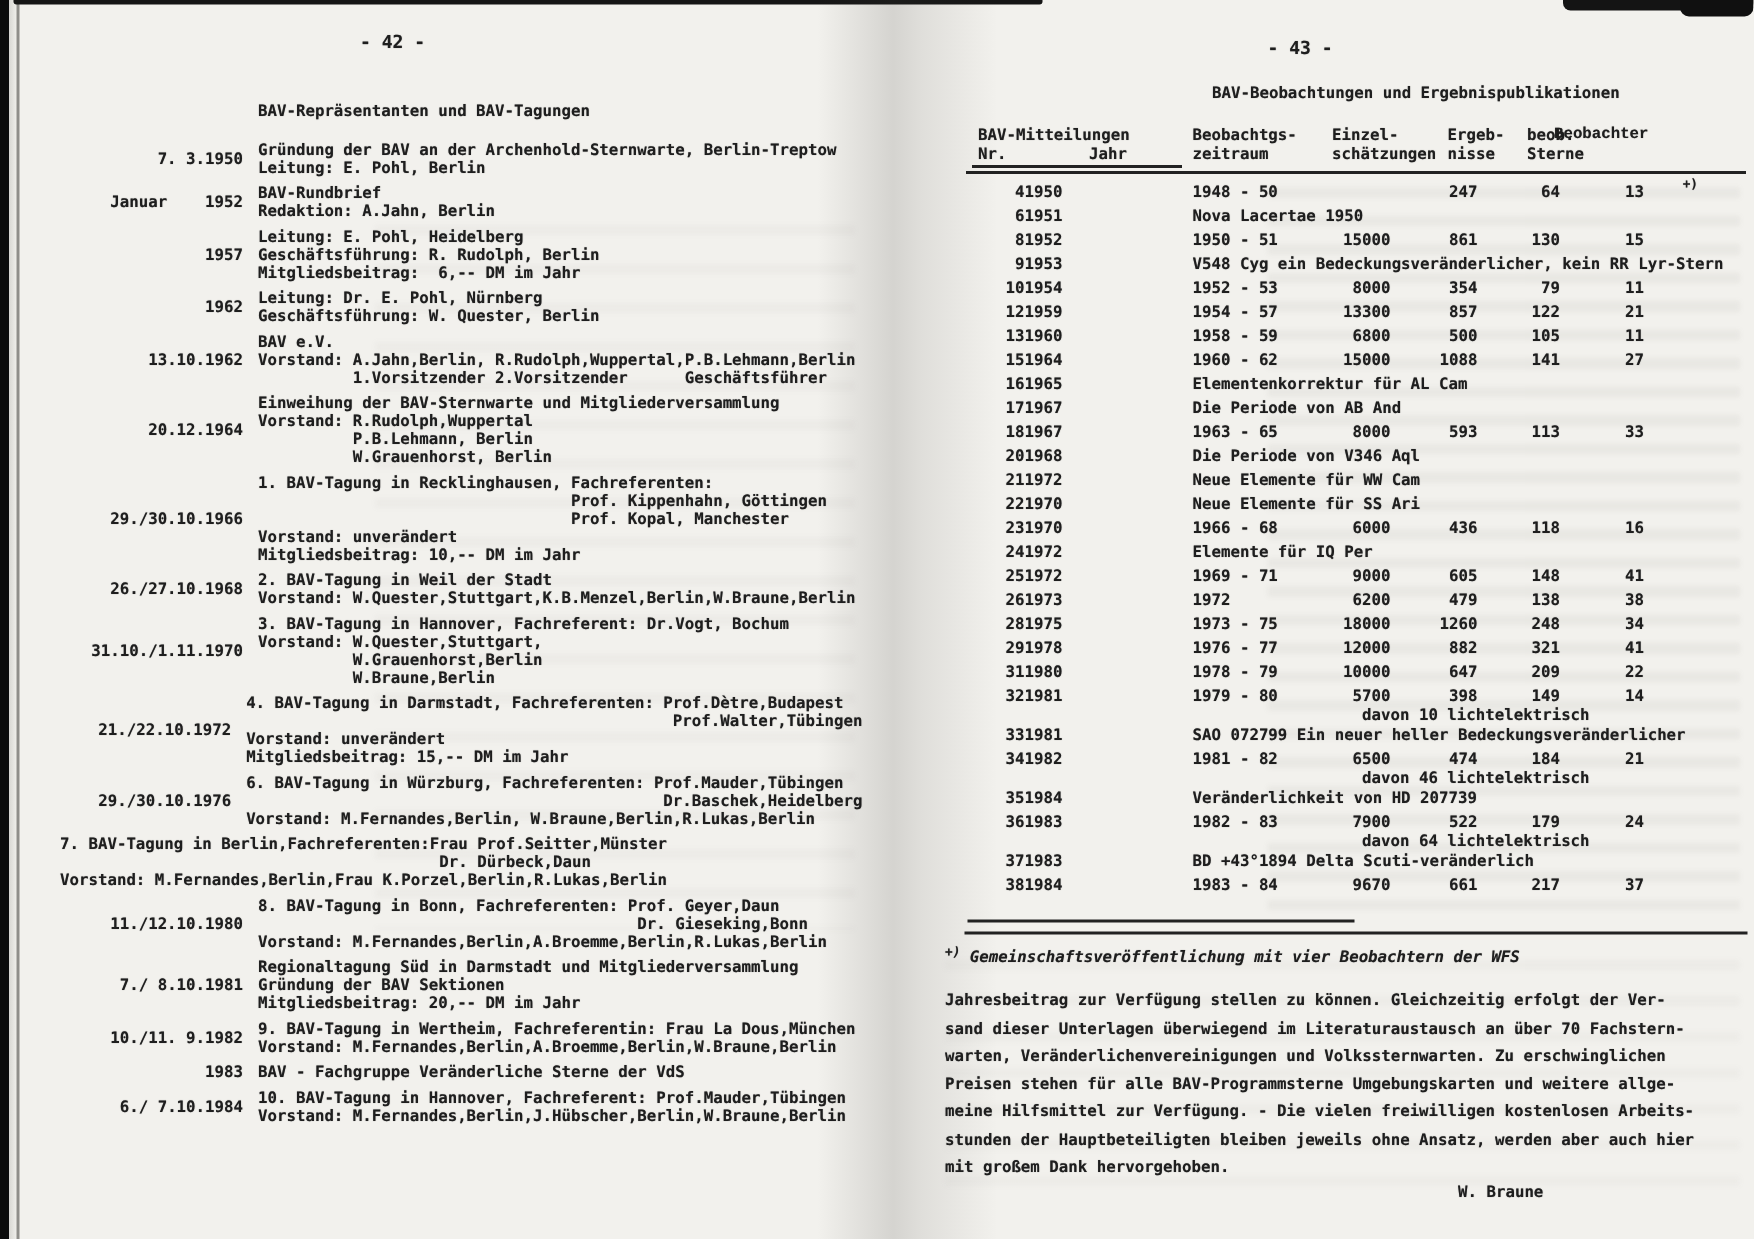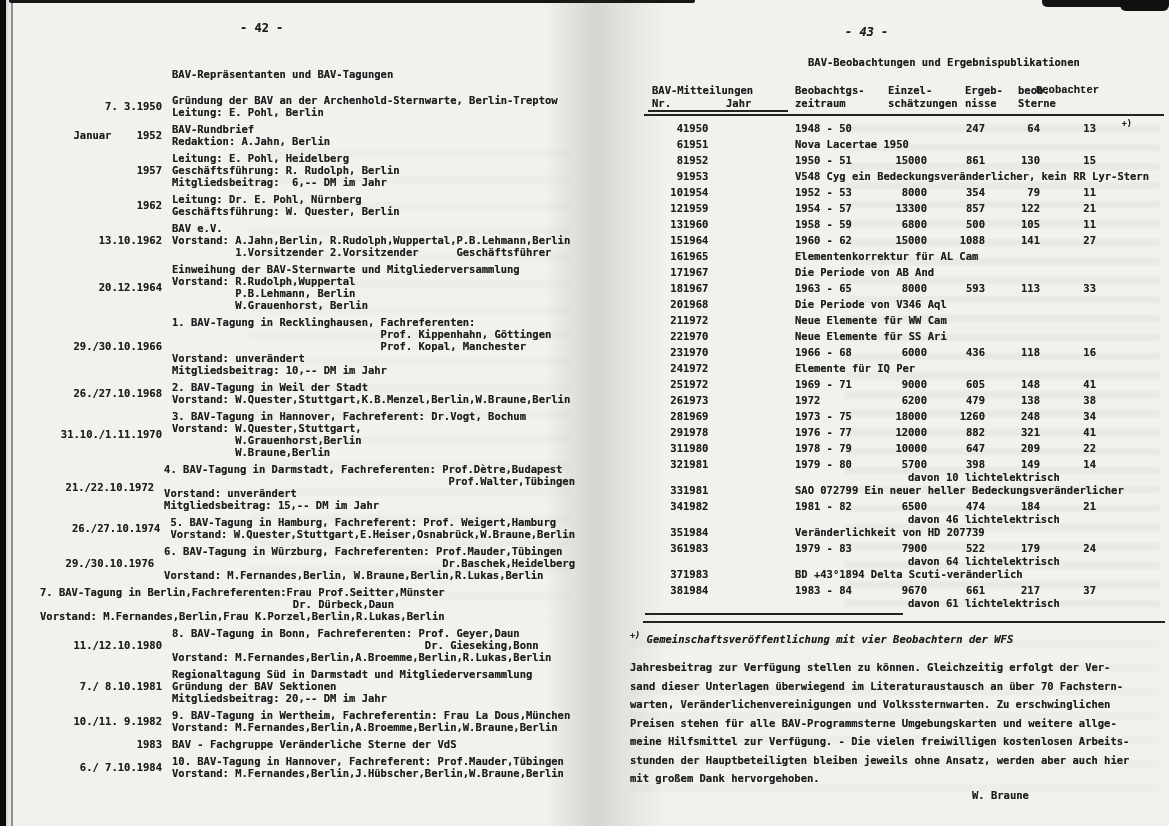--- a/index.html
+++ b/index.html
@@ -29,21 +29,21 @@
   .ghost3{left:630px;top:640px;width:530px;height:165px;
     background:repeating-linear-gradient(180deg,rgba(140,138,130,0.09) 0 7px,rgba(140,138,130,0) 7px 24px);}
   
   .lp-num{left:240px;top:22px;font-size:12px;}
   .lp-title{left:172px;top:68px;}
   .lp-entries{left:30px;top:94px;width:545px;}
   .entry{display:flex;margin-bottom:5px;align-items:center;}
   .entry .date{width:132px;text-align:right;}
   .entry .lines{margin-left:10px;}
   
-  .rp-num{left:845px;top:26px;font-size:12px;font-style:italic;}
+  .rp-num{left:845px;top:26px;font-size:12px;}
   .rp-title{left:760px;top:56px;padding-left:48px;}
   .th1{top:84px;} .th2{top:97px;}
   .hx0{left:652px;} .hx1{left:795px;} .hx2{left:888px;} .hx3{left:965px;} .hx4{left:1018px;} .hx5{left:1036px;font-family:Liberation Mono, monospace;}
   .hx1b{left:726px;}
   .rule{background:#222;}
   .rule-group{left:648px;top:110px;width:140px;height:2px;}
   .rule-head{left:644px;top:114px;width:520px;height:2px;}
   .rule-bot1{left:645px;top:613px;width:258px;height:2px;}
   .rule-bot2{left:643px;top:621px;width:522px;height:2px;}
   .tbl{left:645px;top:120px;width:470px;}
@@ -137,25 +137,20 @@
           W.Braune,Berlin</div>
     </div>
     <div class="entry">
       <div class="mono date">21./22.10.1972</div>
       <div class="mono lines">4. BAV-Tagung in Darmstadt, Fachreferenten: Prof.Dètre,Budapest
                                              Prof.Walter,Tübingen
 Vorstand: unverändert
 Mitgliedsbeitrag: 15,-- DM im Jahr</div>
     </div>
     <div class="entry">
-      <div class="mono date">26./27.10.1974</div>
-      <div class="mono lines">5. BAV-Tagung in Hamburg, Fachreferent: Prof. Weigert,Hamburg
-Vorstand: W.Quester,Stuttgart,E.Heiser,Osnabrück,W.Braune,Berlin</div>
-    </div>
-    <div class="entry">
       <div class="mono date">29./30.10.1976</div>
       <div class="mono lines">6. BAV-Tagung in Würzburg, Fachreferenten: Prof.Mauder,Tübingen
                                             Dr.Baschek,Heidelberg
 Vorstand: M.Fernandes,Berlin, W.Braune,Berlin,R.Lukas,Berlin</div>
     </div>
     <div class="entry">
       <div class="mono lines">7. BAV-Tagung in Berlin,Fachreferenten:Frau Prof.Seitter,Münster
                                         Dr. Dürbeck,Daun
 Vorstand: M.Fernandes,Berlin,Frau K.Porzel,Berlin,R.Lukas,Berlin</div>
     </div>
@@ -405,21 +400,21 @@
         <span class="mono c-erg">479</span>
         <span class="mono c-sterne">138</span>
         <span class="mono c-beob">38</span>
 
       </div>
 
     </div>
     <div class="trow-wrap">
       <div class="trow">
         <span class="mono c-nr">28</span>
-        <span class="mono c-jahr">1969</span>
+        <span class="mono c-jahr">1975</span>
         <span class="mono c-zeit">1973 - 75</span>
         <span class="mono c-einzel">18000</span>
         <span class="mono c-erg">1260</span>
         <span class="mono c-sterne">248</span>
         <span class="mono c-beob">34</span>
         <sup class="mono mk c-beob">+)</sup>
 
       </div>
 
     </div>
@@ -490,21 +485,21 @@
         <span class="mono c-jahr">1984</span>
 
         <span class="mono c-note">Veränderlichkeit von HD 207739</span>
       </div>
 
     </div>
     <div class="trow-wrap">
       <div class="trow">
         <span class="mono c-nr">36</span>
         <span class="mono c-jahr">1983</span>
-        <span class="mono c-zeit">1979 - 83</span>
+        <span class="mono c-zeit">1982 - 83</span>
         <span class="mono c-einzel">7900</span>
         <span class="mono c-erg">522</span>
         <span class="mono c-sterne">179</span>
         <span class="mono c-beob">24</span>
 
       </div>
       <div class="mono davon">davon 64 lichtelektrisch</div>
     </div>
     <div class="trow-wrap">
       <div class="trow">
@@ -519,21 +514,20 @@
       <div class="trow">
         <span class="mono c-nr">38</span>
         <span class="mono c-jahr">1984</span>
         <span class="mono c-zeit">1983 - 84</span>
         <span class="mono c-einzel">9670</span>
         <span class="mono c-erg">661</span>
         <span class="mono c-sterne">217</span>
         <span class="mono c-beob">37</span>
 
       </div>
-      <div class="mono davon">davon 61 lichtelektrisch</div>
     </div>
   </div>
 
 <div class="abs rule rule-bot1"></div>
 <div class="abs rule rule-bot2"></div>
 
 <div class="abs mono fnote"><sup>+)</sup><span> Gemeinschaftsveröffentlichung mit vier Beobachtern der WFS</span></div>
 
 <div class="abs mono para">Jahresbeitrag zur Verfügung stellen zu können. Gleichzeitig erfolgt der Ver-
 sand dieser Unterlagen überwiegend im Literaturaustausch an über 70 Fachstern-

